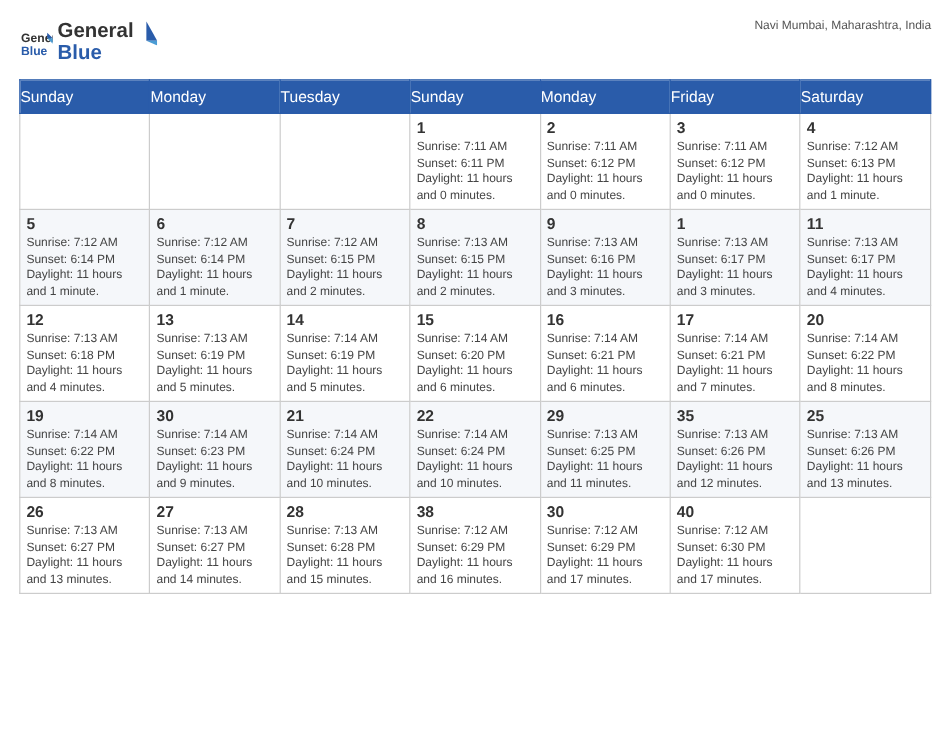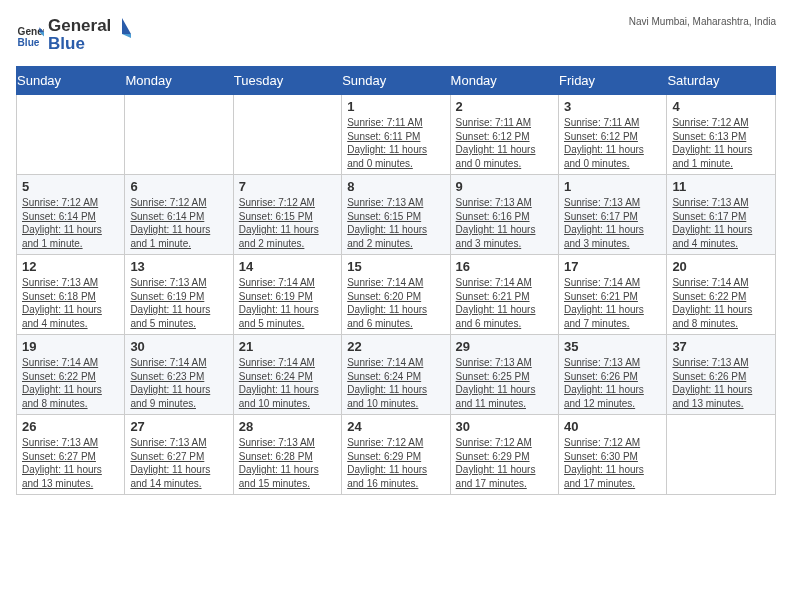--- a/index.html
+++ b/index.html
@@ -68,21 +68,20 @@
     .day-number {
       font-size: 13px;
       font-weight: bold;
       color: #333;
       margin-bottom: 2px;
     }
     .cell-content {
       font-size: 10px;
       color: #444;
       line-height: 1.35;
-      text-decoration: underline;
     }
     .empty-cell {
       background: #f5f7fa;
     }
   </style>
 </head>
 <body>
 
 <div class="header-area">
   <div class="logo">
@@ -268,21 +267,21 @@
 Sunset: 6:25 PM
 Daylight: 11 hours and 11 minutes.</div>
         </td>
         <td>
           <div class="day-number">35</div>
           <div class="cell-content" style="white-space: pre-line;">Sunrise: 7:13 AM
 Sunset: 6:26 PM
 Daylight: 11 hours and 12 minutes.</div>
         </td>
         <td>
-          <div class="day-number">37</div>
+          <div class="day-number">25</div>
           <div class="cell-content" style="white-space: pre-line;">Sunrise: 7:13 AM
 Sunset: 6:26 PM
 Daylight: 11 hours and 13 minutes.</div>
         </td>
       </tr>
       <tr>
         <td>
           <div class="day-number">26</div>
           <div class="cell-content" style="white-space: pre-line;">Sunrise: 7:13 AM
 Sunset: 6:27 PM
@@ -294,21 +293,21 @@
 Sunset: 6:27 PM
 Daylight: 11 hours and 14 minutes.</div>
         </td>
         <td>
           <div class="day-number">28</div>
           <div class="cell-content" style="white-space: pre-line;">Sunrise: 7:13 AM
 Sunset: 6:28 PM
 Daylight: 11 hours and 15 minutes.</div>
         </td>
         <td>
-          <div class="day-number">24</div>
+          <div class="day-number">38</div>
           <div class="cell-content" style="white-space: pre-line;">Sunrise: 7:12 AM
 Sunset: 6:29 PM
 Daylight: 11 hours and 16 minutes.</div>
         </td>
         <td>
           <div class="day-number">30</div>
           <div class="cell-content" style="white-space: pre-line;">Sunrise: 7:12 AM
 Sunset: 6:29 PM
 Daylight: 11 hours and 17 minutes.</div>
         </td>

